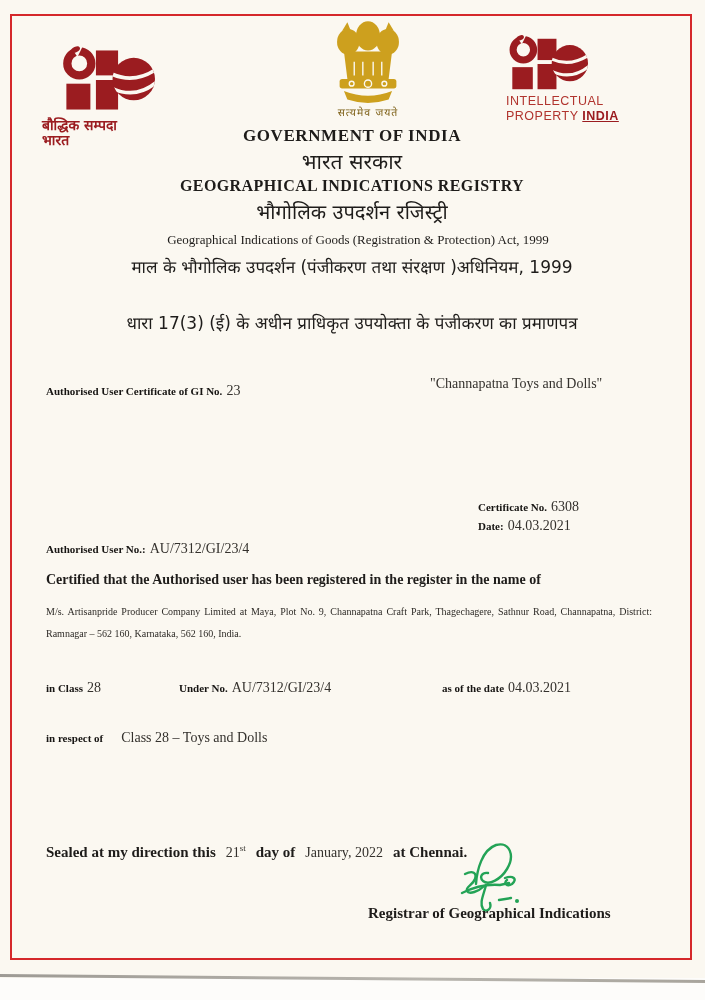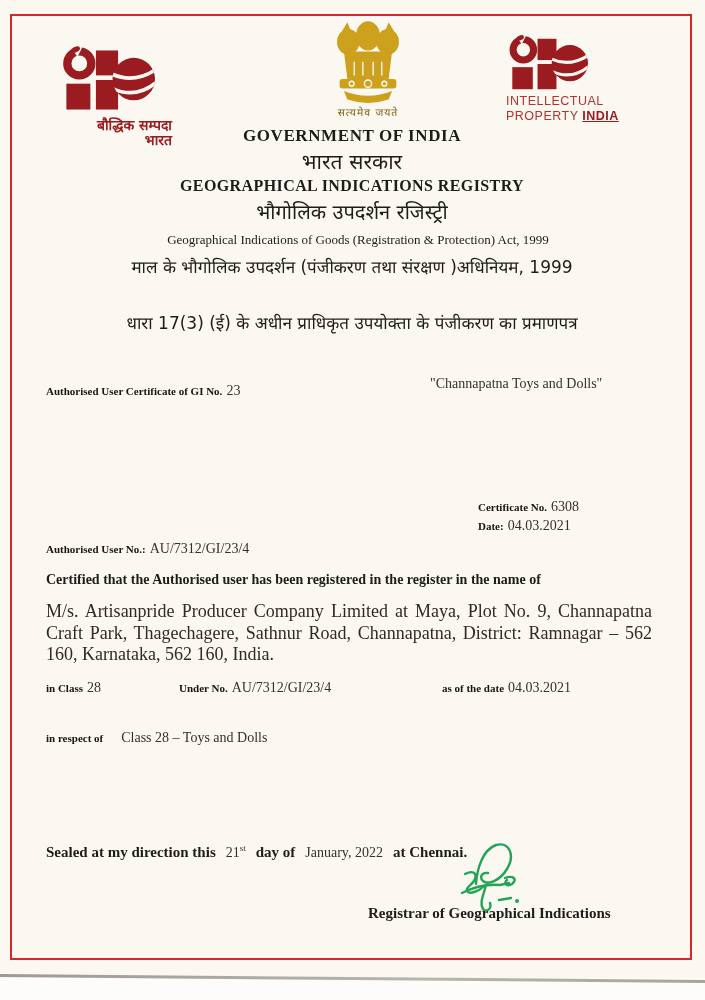--- a/index.html
+++ b/index.html
@@ -34,21 +34,21 @@
     left: -8px; right: -8px;
     top: 977px;
     height: 3px;
     background: linear-gradient(90deg, #9d9a94, #b8b5ae 60%, #a8a49c);
     transform: rotate(0.5deg);
   }
   .abs { position: absolute; }
   .center { left: 12px; width: 680px; text-align: center; }
 
   
-  .left-logo { left: 42px; top: 42px; width: 130px; text-align: right; }
+  .left-logo { left: 42px; top: 42px; width: 130px; text-align: left; }
   .left-logo svg { display: block; margin: 0 auto; }
   .logo-caption-hi { color: #9b1c20; font-weight: bold; font-size: 14px; line-height: 15px;
     font-family: "DejaVu Sans", "Liberation Sans", sans-serif; }
   .right-logo { left: 506px; top: 34px; width: 130px; }
   .right-logo svg { display: block; }
   .right-logo-text { font-family: "Liberation Sans", "DejaVu Sans", sans-serif;
     color: #b1342e; font-size: 12.5px; line-height: 15px; letter-spacing: 0.5px; }
   .right-logo-text .india { color: #9b1c20; font-weight: bold; text-decoration: underline; }
 
   .emblem-wrap { left: 28px; top: 17px; width: 680px; text-align: center; }
@@ -69,21 +69,21 @@
 
   .label { font-weight: bold; font-size: 11px; color: #171513; text-align: right; }
   .val   { font-weight: normal; font-size: 14px; color: #34312d; }
 
   .gi-label  { left: 46px; top: 381px; }
   .gi-name   { left: 430px; top: 376px; font-size: 14px; color: #34312d; }
 
   .certno-block { left: 478px; top: 497px; line-height: 17px; }
   .authuser     { left: 46px;  top: 539px; }
   .certified    { left: 46px;  top: 572px; font-size: 14px; font-weight: bold; }
-  .registrant   { left: 46px;  top: 601px; width: 606px; font-size: 18px;
+  .registrant   { left: 46px;  top: 601px; width: 606px; font-size: 10px;
                   line-height: 21.5px; text-align: justify; color: #2e2b27; }
   .class-row span.seg-1 { position: absolute; left: 46px; }
   .class-row span.seg-2 { position: absolute; left: 179px; }
   .class-row span.seg-3 { position: absolute; left: 442px; }
   .class-row { top: 678px; left: 0; width: 705px; height: 20px; }
   .respect-row { left: 46px; top: 728px; }
   .respect-val { margin-left: 14px; }
 
   .sealed-row { left: 46px; top: 843px; font-size: 15px; white-space: nowrap; }
   .sealed-row .b { font-weight: bold; font-size: 15px; }

